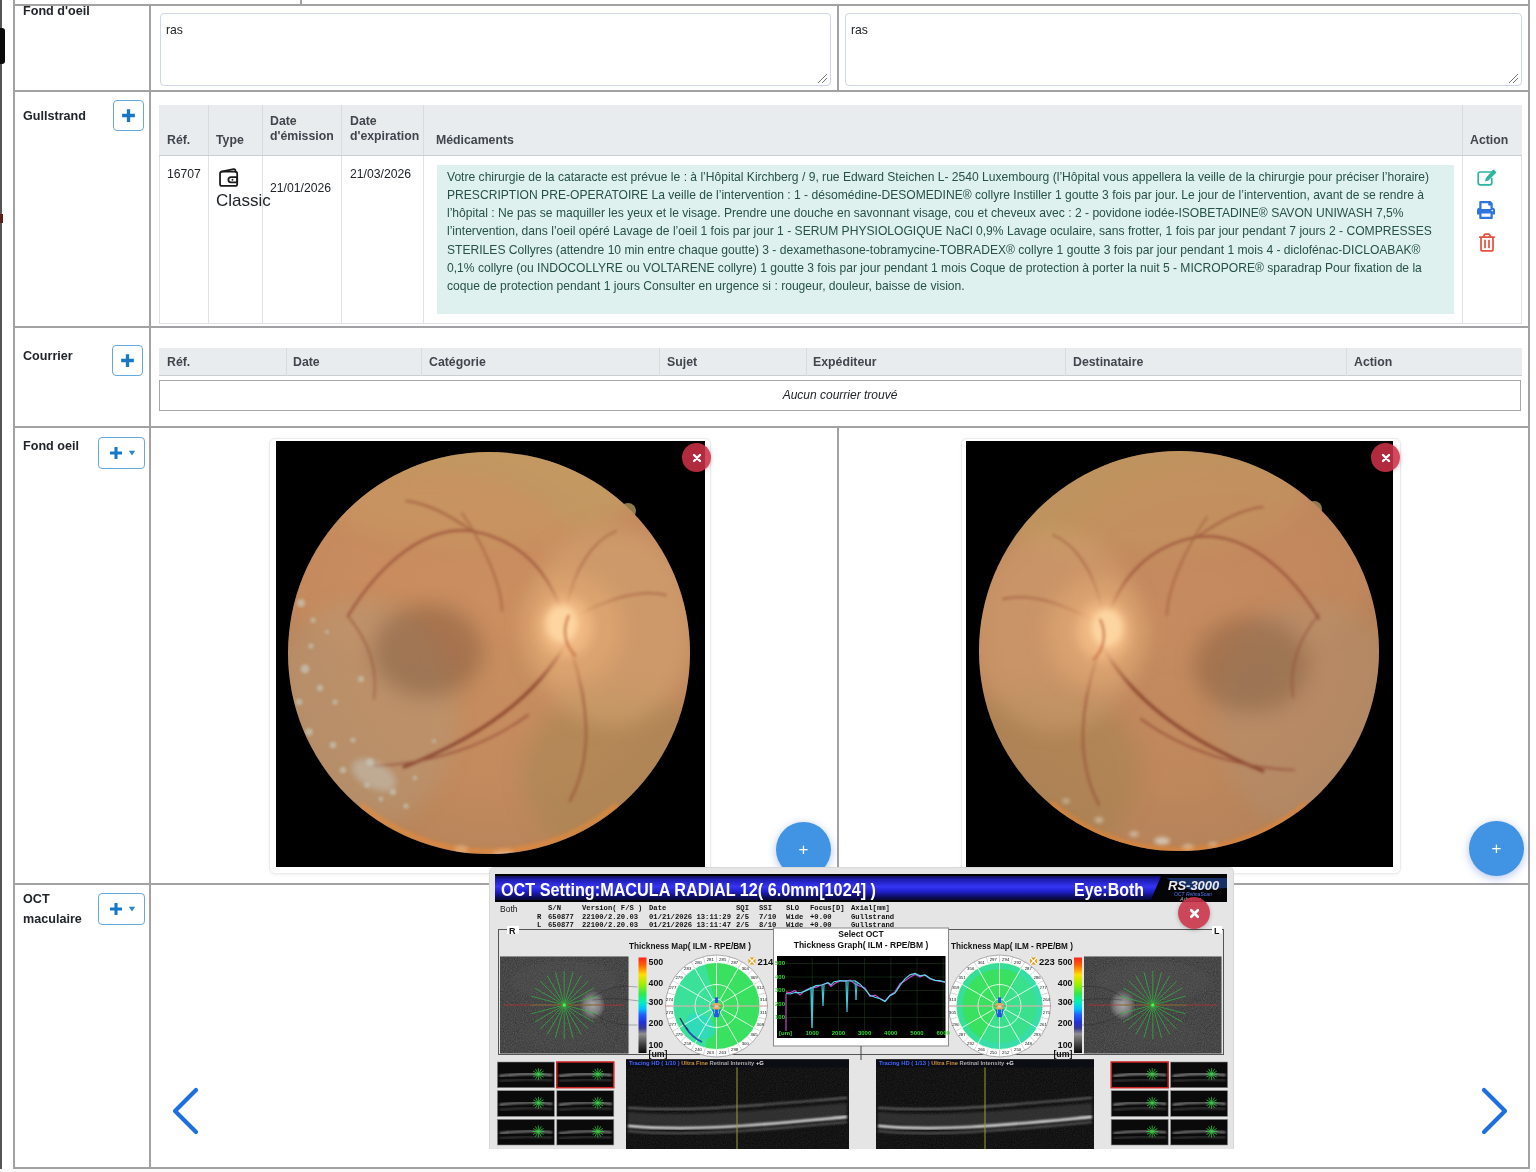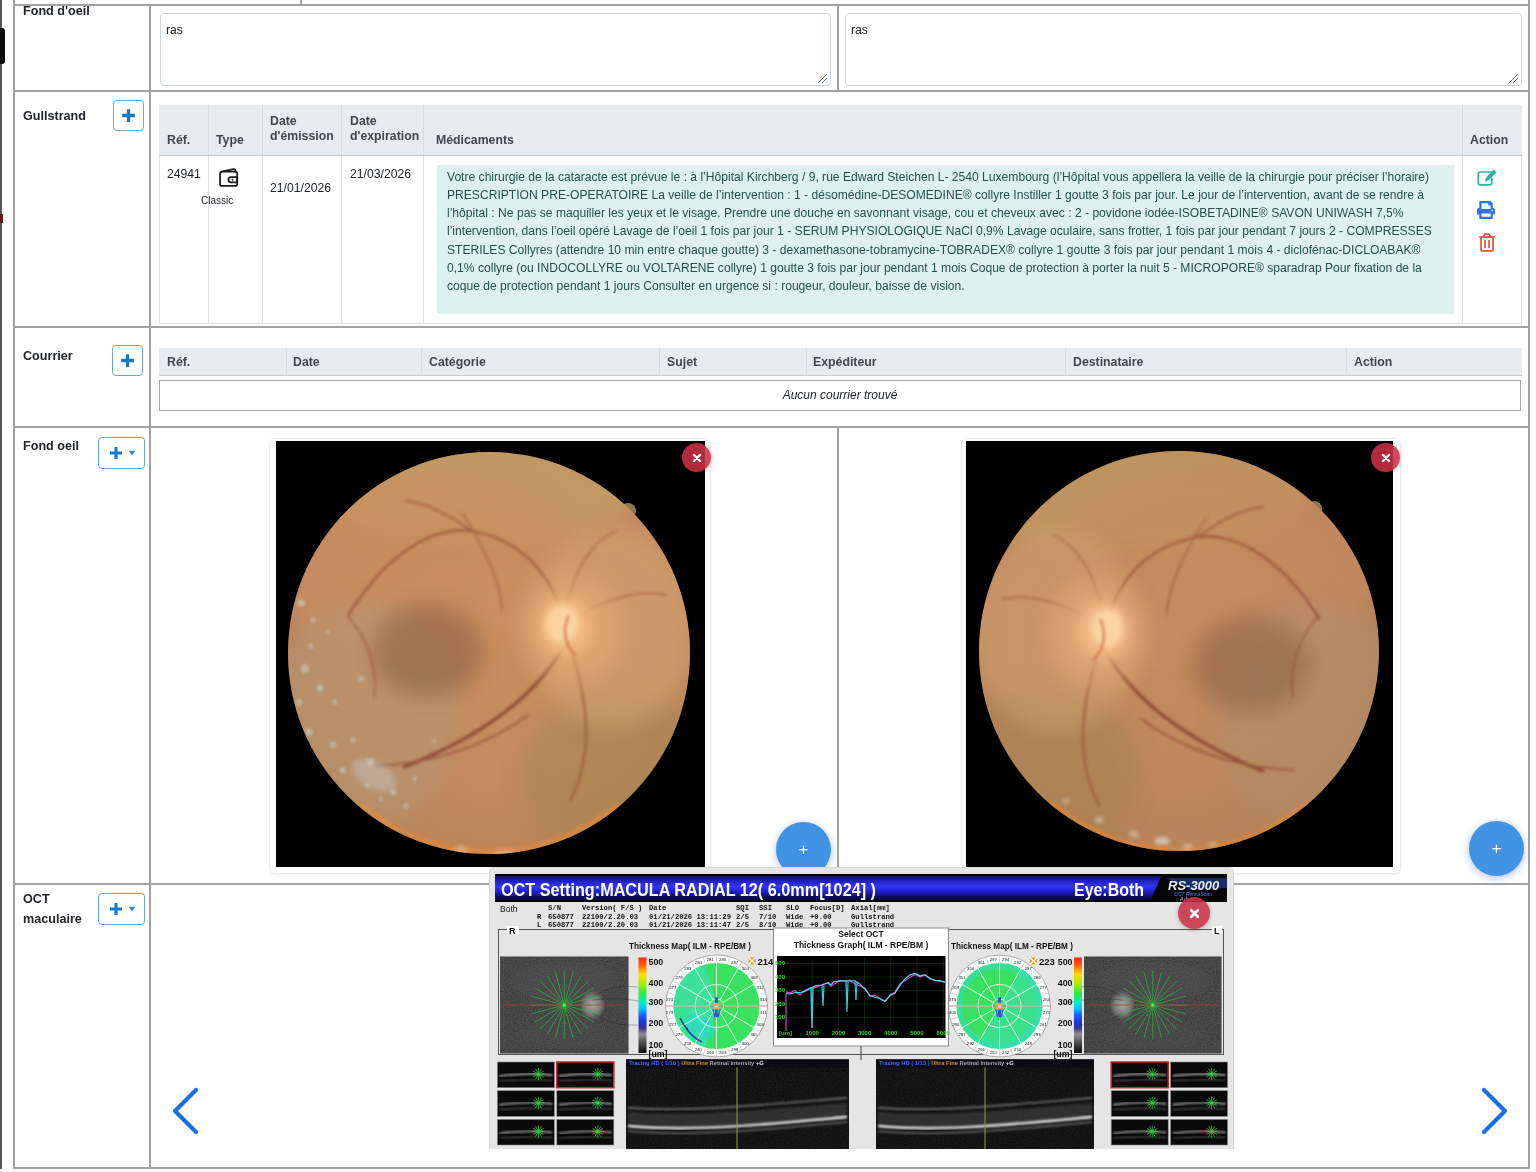--- a/index.html
+++ b/index.html
@@ -81,30 +81,30 @@
   <div class="tline" style="left:159px;top:155px;width:1363px;height:1px;background:#c9ced3;"></div>
   <div class="tline" style="left:159px;top:156px;width:1px;height:167px;"></div>
   <div class="tline" style="left:208px;top:156px;width:1px;height:167px;"></div>
   <div class="tline" style="left:262px;top:156px;width:1px;height:167px;"></div>
   <div class="tline" style="left:341px;top:156px;width:1px;height:167px;"></div>
   <div class="tline" style="left:423px;top:156px;width:1px;height:167px;"></div>
   <div class="tline" style="left:1462px;top:156px;width:1px;height:167px;"></div>
   <div class="tline" style="left:1521px;top:156px;width:1px;height:167px;"></div>
   <div class="tline" style="left:159px;top:323px;width:1363px;height:1px;"></div>
 
-  <div class="dcell" style="left:167px;top:166px;">24941</div>
+  <div class="dcell" style="left:167px;top:166px;">16707</div>
   <svg class="abs" style="left:217px;top:166px;" width="23" height="23" viewBox="0 0 22 22">
   <g fill="none" stroke="#1a1a1a" stroke-width="1.7" stroke-linejoin="round" stroke-linecap="round">
     <path d="M17.6 5.6 V4.3 c0-.9-.8-1.5-1.7-1.3 L4.2 5.4"></path>
     <path d="M2.9 7.3 c0-1.1.9-2 2-2 h12.4 c1.1 0 2 .9 2 2 v9.8 c0 1.1-.9 2-2 2 H4.9 c-1.1 0-2-.9-2-2 z"></path>
     <path d="M13.4 10.6 h5.9 v5 h-5.9 a2.5 2.5 0 0 1 0-5 z"></path>
   </g>
   <circle cx="14.8" cy="13.1" r="0.9" fill="#1a1a1a"></circle>
 </svg>
-  <div class="dcell" style="left:201px;top:193px;font-size:10px;">Classic</div>
+  <div class="dcell" style="left:216px;top:193px;font-size:17px;">Classic</div>
   <div class="dcell" style="left:270px;top:180px;">21/01/2026</div>
   <div class="dcell" style="left:350px;top:166px;">21/03/2026</div>
 
   <div class="abs" style="left:437px;top:164.5px;width:1017px;height:149px;background:#dff1ee;padding:3px 10px;box-sizing:border-box;
        font-size:12.1px;line-height:18.3px;color:#265149;overflow:hidden;white-space:nowrap;" id="medtext">
 <div>Votre chirurgie de la cataracte est prévue le : à l’Hôpital Kirchberg / 9, rue Edward Steichen L- 2540 Luxembourg (l’Hôpital vous appellera la veille de la chirurgie pour préciser l’horaire)</div>
 <div>PRESCRIPTION PRE-OPERATOIRE La veille de l’intervention : 1 - désomédine-DESOMEDINE® collyre Instiller 1 goutte 3 fois par jour. Le jour de l’intervention, avant de se rendre à</div>
 <div>l’hôpital : Ne pas se maquiller les yeux et le visage. Prendre une douche en savonnant visage, cou et cheveux avec : 2 - povidone iodée-ISOBETADINE® SAVON UNIWASH 7,5%</div>
 <div>l’intervention, dans l’oeil opéré Lavage de l’oeil 1 fois par jour 1 - SERUM PHYSIOLOGIQUE NaCl 0,9% Lavage oculaire, sans frotter, 1 fois par jour pendant 7 jours 2 - COMPRESSES</div>
 <div>STERILES Collyres (attendre 10 min entre chaque goutte) 3 - dexamethasone-tobramycine-TOBRADEX® collyre 1 goutte 3 fois par jour pendant 1 mois 4 - diclofénac-DICLOABAK®</div>

